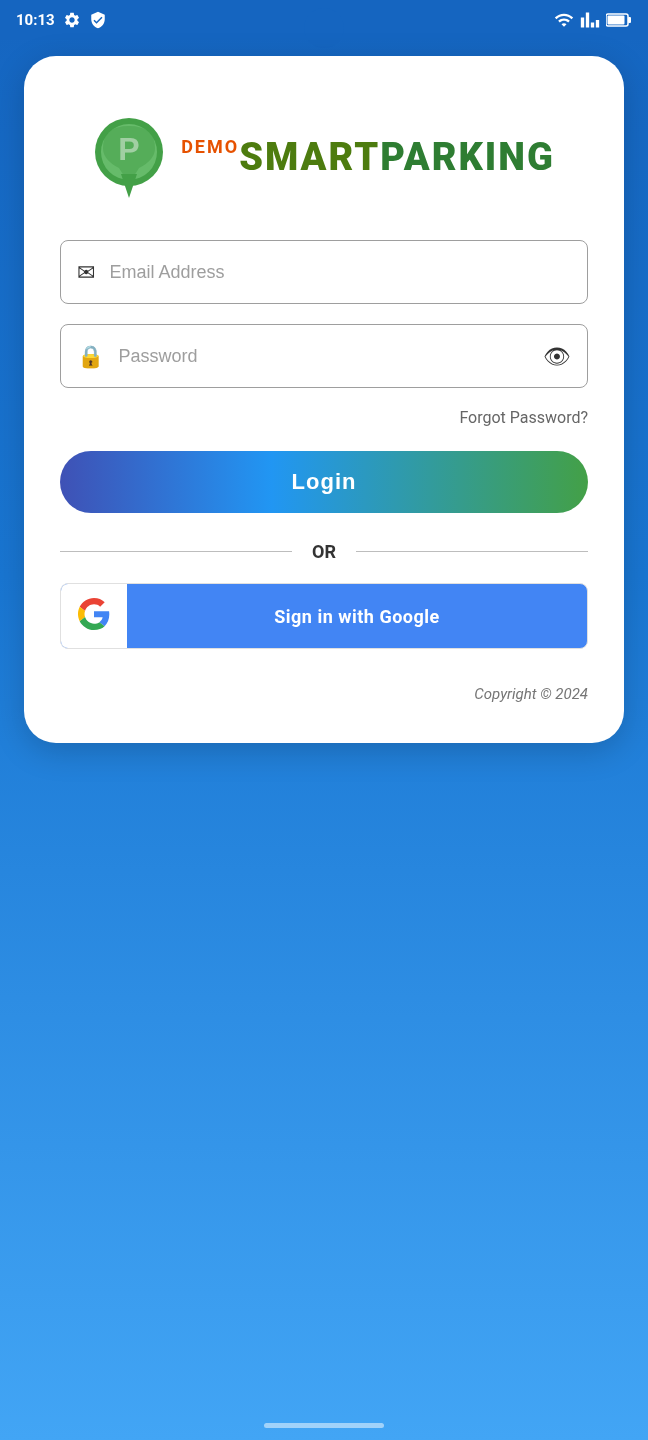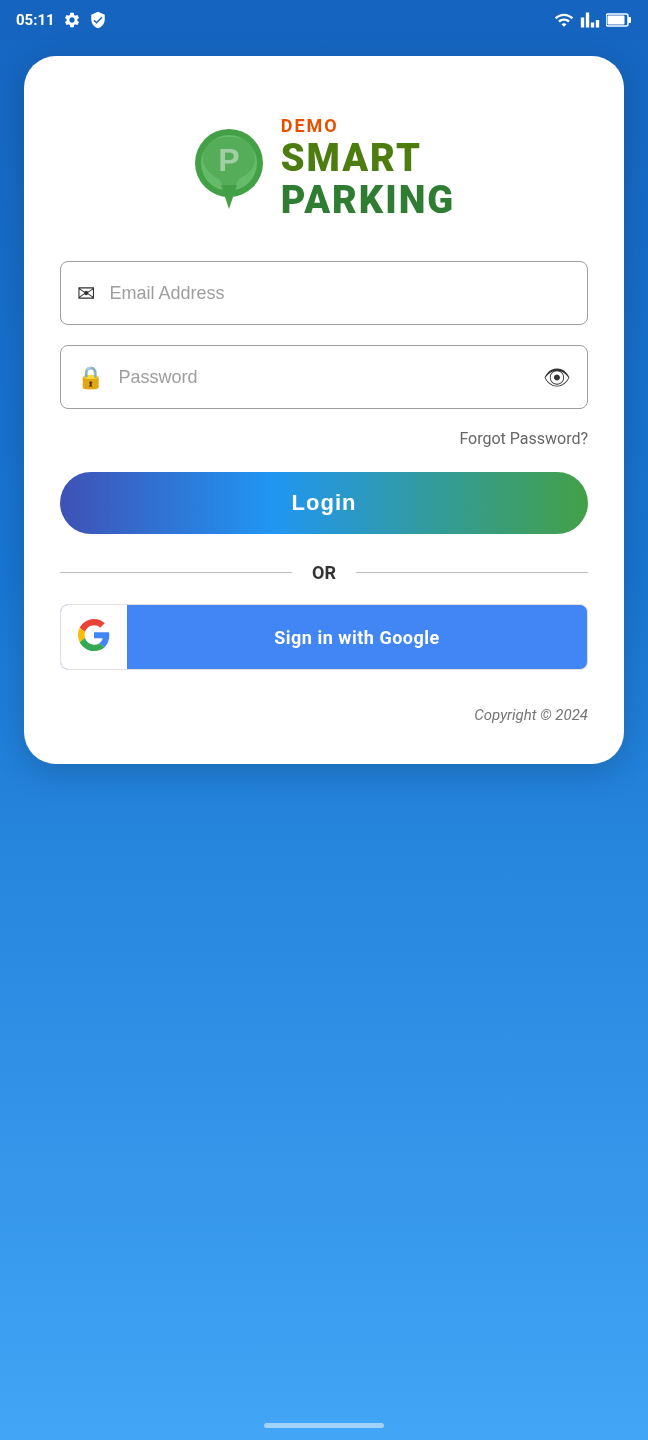--- a/index.html
+++ b/index.html
@@ -66,21 +66,20 @@
 
     
     .pin-icon {
       width: 72px;
       height: 84px;
       flex-shrink: 0;
     }
 
     .logo-text {
       display: flex;
-      flex-direction: column;
       line-height: 1.1;
     }
     .demo-label {
       font-size: 18px;
       font-weight: bold;
       color: #e65100;
       letter-spacing: 2px;
       margin-bottom: 2px;
     }
     .smart-text {
@@ -250,21 +249,21 @@
     .google-g svg {
       width: 32px;
       height: 32px;
     }
   </style>
 </head>
 <body>
 
 <div class="status-bar">
   <div class="status-bar-left">
-    <span>05:11</span>
+    <span>10:13</span>
 
     <svg width="18" height="18" viewBox="0 0 24 24" fill="white">
       <path d="M19.14,12.94c0.04-0.3,0.06-0.61,0.06-0.94c0-0.32-0.02-0.64-0.07-0.94l2.03-1.58c0.18-0.14,0.23-0.41,0.12-0.61l-1.92-3.32c-0.12-0.22-0.37-0.29-0.59-0.22l-2.39,0.96c-0.5-0.38-1.03-0.7-1.62-0.94L14.4,2.81c-0.04-0.24-0.24-0.41-0.48-0.41h-3.84c-0.24,0-0.43,0.17-0.47,0.41L9.25,5.35C8.66,5.59,8.12,5.92,7.63,6.29L5.24,5.33c-0.22-0.08-0.47,0-0.59,0.22L2.74,8.87C2.62,9.08,2.66,9.34,2.86,9.48l2.03,1.58C4.84,11.36,4.8,11.69,4.8,12s0.02,0.64,0.07,0.94l-2.03,1.58c-0.18,0.14-0.23,0.41-0.12,0.61l1.92,3.32c0.12,0.22,0.37,0.29,0.59,0.22l2.39-0.96c0.5,0.38,1.03,0.7,1.62,0.94l0.36,2.54c0.05,0.24,0.24,0.41,0.48,0.41h3.84c0.24,0,0.44-0.17,0.47-0.41l0.36-2.54c0.59-0.24,1.13-0.56,1.62-0.94l2.39,0.96c0.22,0.08,0.47,0,0.59-0.22l1.92-3.32c0.12-0.22,0.07-0.47-0.12-0.61L19.14,12.94z M12,15.6c-1.98,0-3.6-1.62-3.6-3.6s1.62-3.6,3.6-3.6s3.6,1.62,3.6,3.6S13.98,15.6,12,15.6z"></path>
     </svg>
 
     <svg width="18" height="18" viewBox="0 0 24 24" fill="white">
       <path d="M12 1L3 5v6c0 5.55 3.84 10.74 9 12 5.16-1.26 9-6.45 9-12V5l-9-4zm-2 16l-4-4 1.41-1.41L10 14.17l6.59-6.59L18 9l-8 8z"></path>
     </svg>
   </div>
   <div style="width:40px; height:40px; position:absolute; top:0; left:50%; transform:translateX(-50%); background:#1565C0; border-radius:50%; top:8px;"></div>

